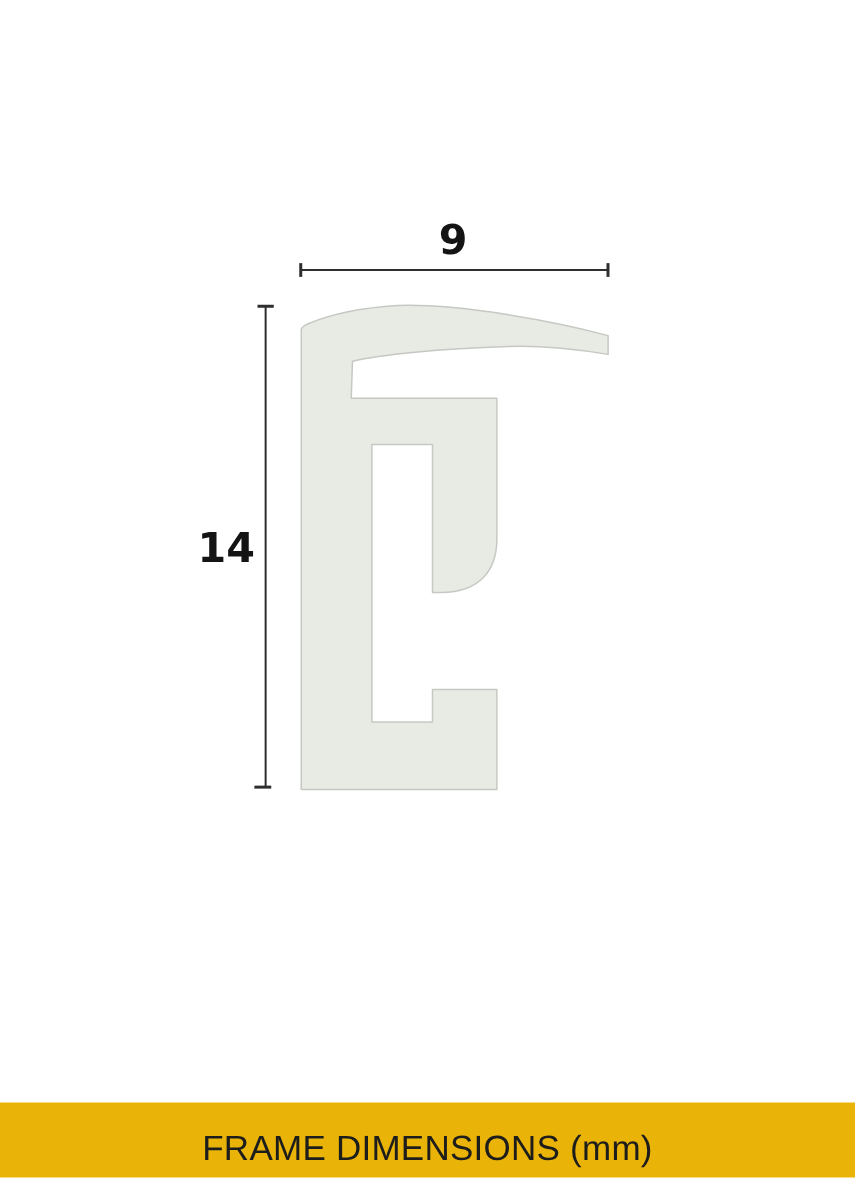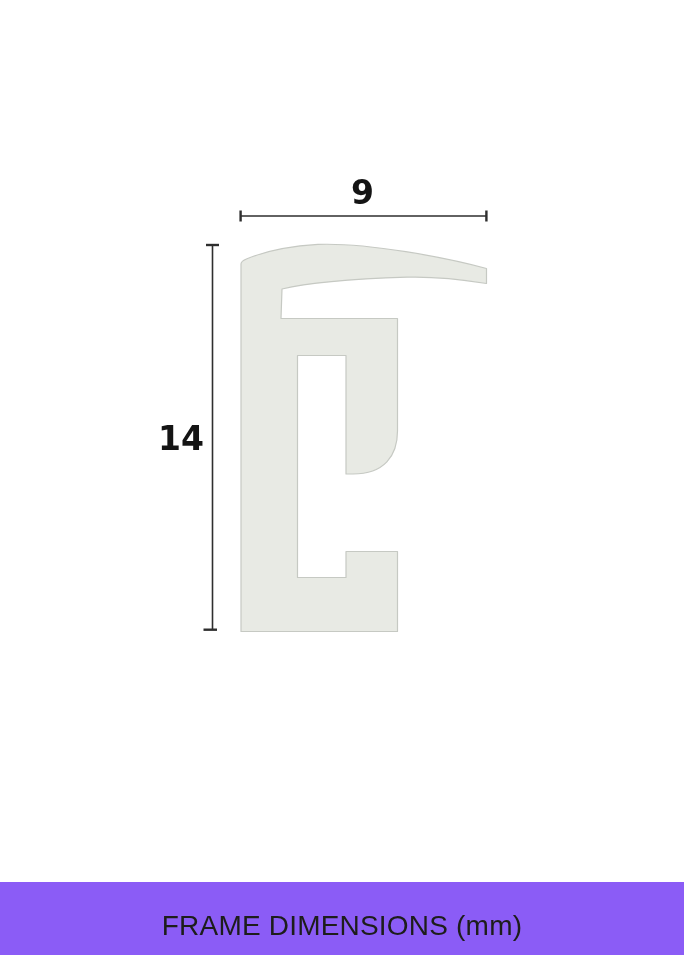--- a/index.html
+++ b/index.html
@@ -40,22 +40,22 @@
   svg .dim-label {
     font-family: "DejaVu Sans", sans-serif;
     font-size: 33px;
     font-weight: 700;
   }
   .footer-bar {
     position: absolute;
     left: 0;
     top: 882px;
     width: 684px;
-    height: 73px;
-    background: #8b5cf6;
+    height: 60px;
+    background: #eab308;
     display: flex;
     align-items: center;
     justify-content: center;
     box-sizing: border-box;
     padding-top: 14px;
   }
   .footer-title {
     font-family: "Liberation Sans", sans-serif;
     font-size: 28px;
     font-weight: 500;

